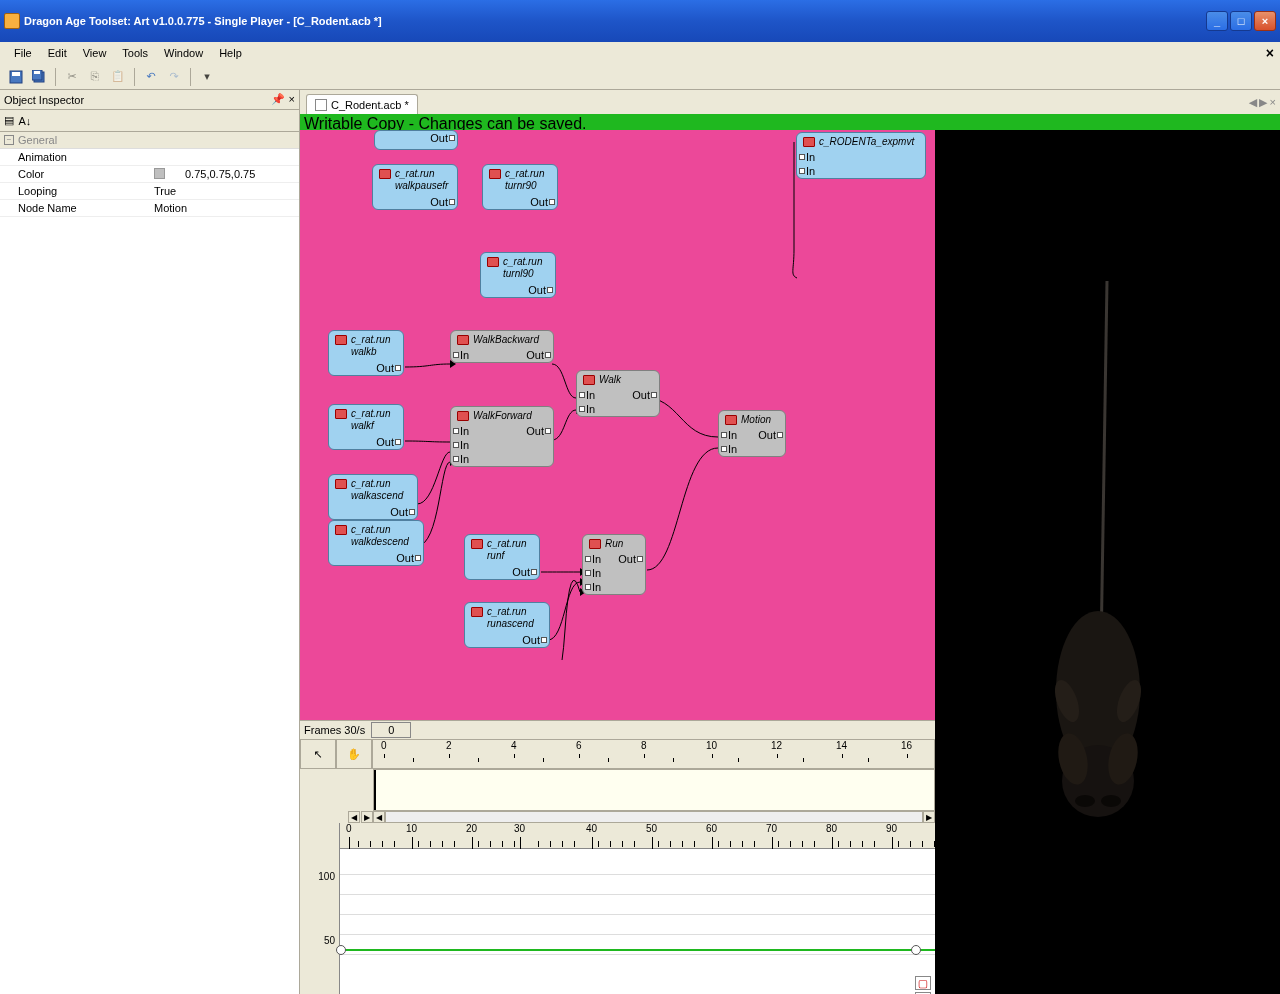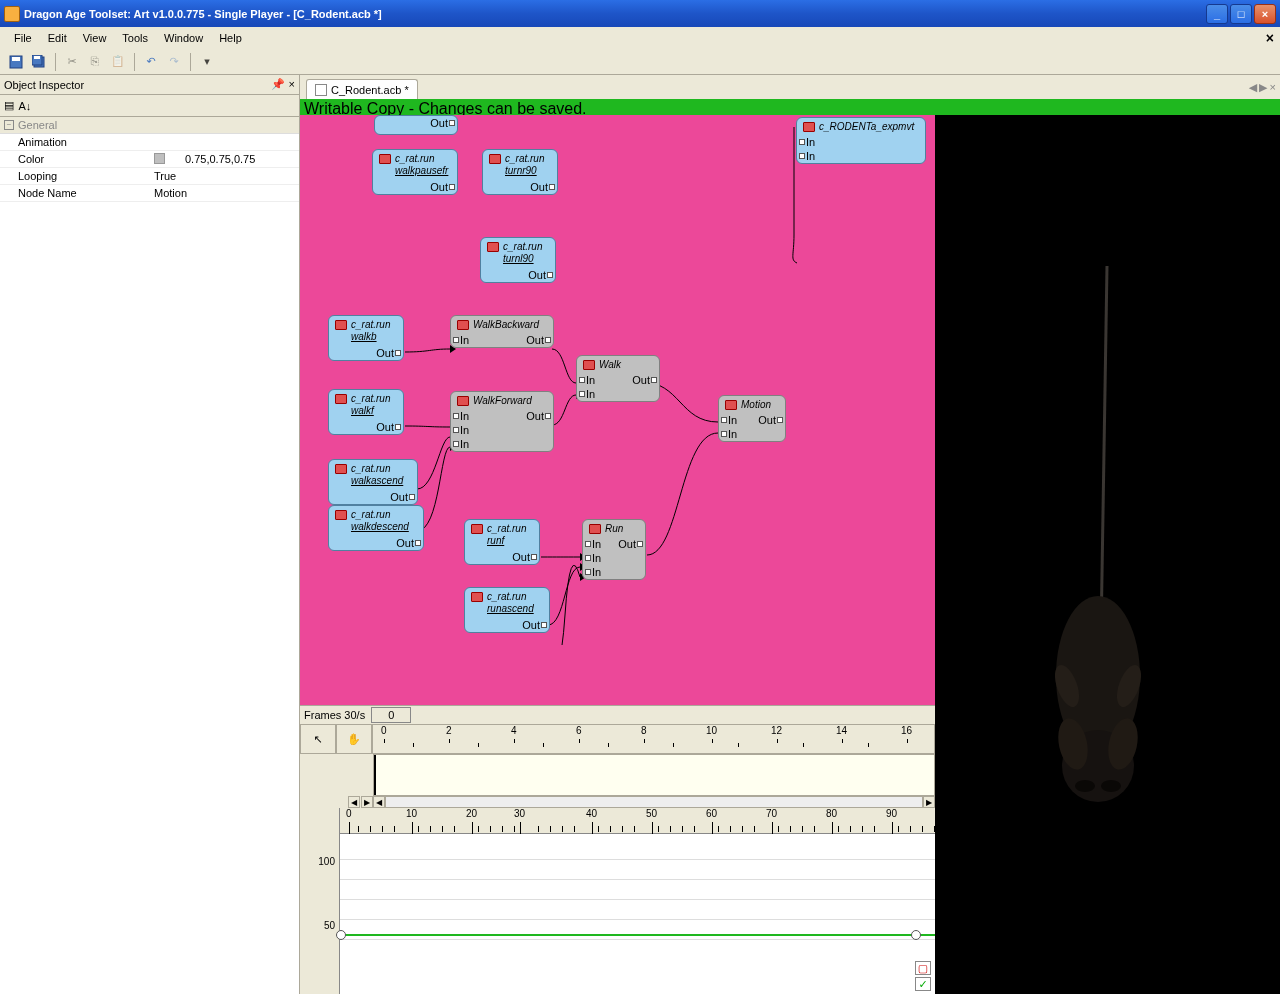--- a/index.html
+++ b/index.html
@@ -1,19 +1,19 @@
 <!DOCTYPE html>
 <html><head>
 <meta charset="utf-8">
 <style>
 * { box-sizing: border-box; margin: 0; padding: 0; font-family: Tahoma, Arial, sans-serif; font-size: 11px; }
 body { background: #ece9d8; width: 1280px; height: 994px; overflow: hidden; }
 
 
-.titlebar { height: 27px; background: linear-gradient(to bottom, #2b6ee5 0%, #1e55c8 50%, #1748b8 100%); display: flex; align-items: center; padding: 0 4px; color: white; }
+.titlebar { height: 42px; background: linear-gradient(to bottom, #2b6ee5 0%, #1e55c8 50%, #1748b8 100%); display: flex; align-items: center; padding: 0 4px; color: white; }
 .titlebar-icon { width: 16px; height: 16px; background: #f8b040; border-radius: 2px; margin-right: 4px; border: 1px solid #a06010; }
 .titlebar-text { font-weight: bold; flex: 1; }
 .titlebar-btns { display: flex; gap: 2px; }
 .titlebar-btn { width: 22px; height: 20px; background: linear-gradient(#4a8de8, #2b6ee5); border: 1px solid #15398f; border-radius: 3px; display: flex; align-items: center; justify-content: center; color: white; font-weight: bold; }
 .titlebar-btn.close { background: linear-gradient(#e8916a, #d8512c); border-color: #9a3015; }
 
 
 .menubar { height: 22px; background: #ece9d8; display: flex; align-items: center; padding: 0 6px; position: relative; }
 .menu-item { padding: 2px 8px; }
 .menu-close { position: absolute; right: 6px; font-size: 14px; font-weight: bold; }
@@ -53,21 +53,21 @@
 
 .canvas-area { width: 635px; display: flex; flex-direction: column; }
 .canvas { flex: 1; background: #ec4899; position: relative; overflow: hidden; }
 
 .node { position: absolute; border-radius: 6px; }
 .node.anim { background: #a0d2f0; border: 1px solid #5080a0; }
 .node.blend { background: #c0c0c0; border: 1px solid #808080; }
 .node-head { padding: 3px 6px; display: flex; align-items: center; gap: 4px; }
 .node-icon { width: 12px; height: 10px; background: #e05050; border: 1px solid #900; border-radius: 1px; }
 .node-title { font-style: italic; font-size: 10px; }
-.node-sub { font-style: italic; font-size: 10px; padding: 0 6px 4px 22px; margin-top: -2px; text-decoration: underline; }
+.node-sub { font-style: italic; font-size: 10px; padding: 0 6px 4px 22px; margin-top: -2px; }
 .port-row { display: flex; justify-content: space-between; padding: 1px 2px; font-size: 9px; }
 .port { display: flex; align-items: center; gap: 1px; }
 .port-sq { width: 6px; height: 6px; border: 1px solid #555; background: white; }
 
 svg.wires { position: absolute; inset: 0; pointer-events: none; }
 
 
 .timeline { height: 292px; background: #ece9d8; border-top: 1px solid #aca899; display: flex; flex-direction: column; }
 .tl-head { height: 18px; display: flex; align-items: center; padding: 0 4px; gap: 6px; }
 .tl-frame { border: 1px solid #888; padding: 1px 16px; background: #ece9d8; }

